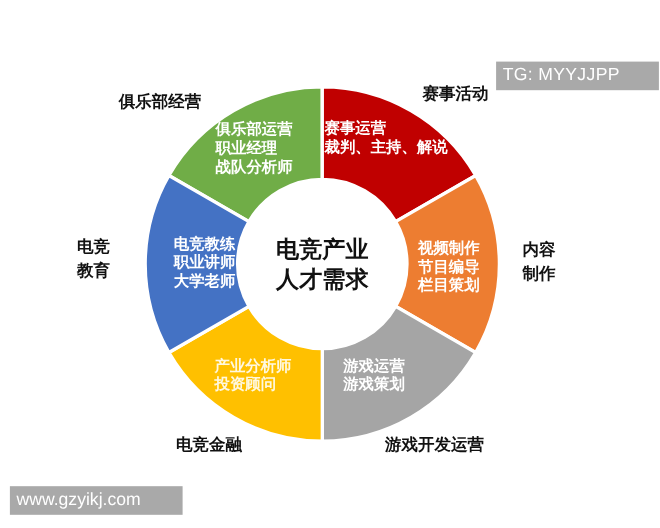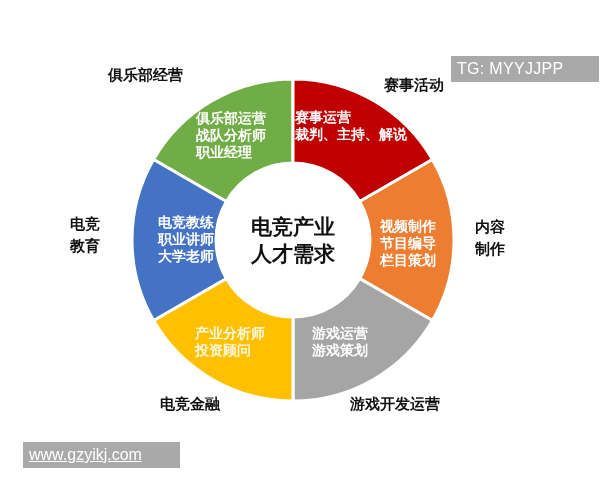--- a/index.html
+++ b/index.html
@@ -7,21 +7,21 @@
       width: 600px; height: 480px; position: relative; overflow: hidden;
       background: #ffffff;
       font-family: "DejaVu Sans", "Liberation Sans", sans-serif;
     }
     .watermark {
       position: absolute; background: #a9a9a9; color: #ffffff;
       font-family: "Liberation Sans", "DejaVu Sans", sans-serif;
       font-size: 16px; line-height: 26px; padding: 0 6px; white-space: nowrap;
     }
     #wm-top { left: 451px; top: 12px; width: 136px; height: 26px; letter-spacing: 0.3px; margin-top: 44px; }
-    #wm-bottom { left: 23px; top: 442px; width: 145px; height: 26px; text-decoration: underline; }
+    #wm-bottom { left: 9px; top: 442px; width: 145px; height: 26px; }
     svg#ring { position: absolute; left: 0; top: 0; }
     .outer-label {
       position: absolute; color: #111; font-weight: bold; font-size: 15px;
       line-height: 22px; text-align: center; white-space: nowrap;
     }
     .seg-text {
       position: absolute; color: #ffffff; font-size: 14px; line-height: 17px;
       text-align: left; white-space: nowrap; font-weight: bold;
     }
     .center-text {
@@ -40,37 +40,37 @@
       <path d="M153.56990999070536,159.5 A161,161 0 0 1 293,79 L293,163 A77,77 0 0 0 226.3160439085982,201.5 Z" fill="#70AD47" stroke="#ffffff" stroke-width="3"></path>
       <path d="M293,79 A161,161 0 0 1 432.43009000929464,159.5 L359.6839560914018,201.5 A77,77 0 0 0 293,163 Z" fill="#C00000" stroke="#ffffff" stroke-width="3"></path>
       <path d="M432.43009000929464,159.5 A161,161 0 0 1 432.43009000929464,320.5 L359.6839560914018,278.5 A77,77 0 0 0 359.6839560914018,201.5 Z" fill="#ED7D31" stroke="#ffffff" stroke-width="3"></path>
       <path d="M432.43009000929464,320.5 A161,161 0 0 1 293,401 L293,317 A77,77 0 0 0 359.6839560914018,278.5 Z" fill="#A5A5A5" stroke="#ffffff" stroke-width="3"></path>
       <path d="M293,401 A161,161 0 0 1 153.56990999070536,320.5 L226.3160439085982,278.5 A77,77 0 0 0 293,317 Z" fill="#FFC000" stroke="#ffffff" stroke-width="3"></path>
       <path d="M153.56990999070536,320.5 A161,161 0 0 1 153.56990999070538,159.5 L226.31604390859823,201.5 A77,77 0 0 0 226.3160439085982,278.5 Z" fill="#4472C4" stroke="#ffffff" stroke-width="3"></path>
       <circle cx="293" cy="240" r="76" fill="#ffffff"></circle>
     </g>
 </svg>
 
-<div class="outer-label" style="left:108px; top:64px;">俱乐部经营</div>
+<div class="outer-label" style="left:108px; top:81px;">俱乐部经营</div>
 <div class="outer-label" style="left:384px; top:74px;">赛事活动</div>
 <div class="outer-label" style="left:475px; top:216px;">
   <div>内容</div>
   <div>制作</div>
 </div>
 <div class="outer-label" style="left:350px; top:393px;">游戏开发运营</div>
 <div class="outer-label" style="left:124px; top:393px;padding-left:36px;">电竞金融</div>
 <div class="outer-label" style="left:70px; top:213px;text-align:center;">
   <div>电竞</div>
   <div>教育</div>
 </div>
 
 <div class="seg-text" style="left:196px; top:110px; width:80px;">
   <div>俱乐部运营</div>
+  <div>职业经理</div>
   <div>战队分析师</div>
-  <div>职业经理</div>
 </div>
 <div class="seg-text" style="left:295px; top:109px; width:120px;">
   <div>赛事运营</div>
   <div>裁判、主持、解说</div>
 </div>
 <div class="seg-text" style="left:380px; top:218px; width:64px;">
   <div>视频制作</div>
   <div>节目编导</div>
   <div>栏目策划</div>
 </div>

